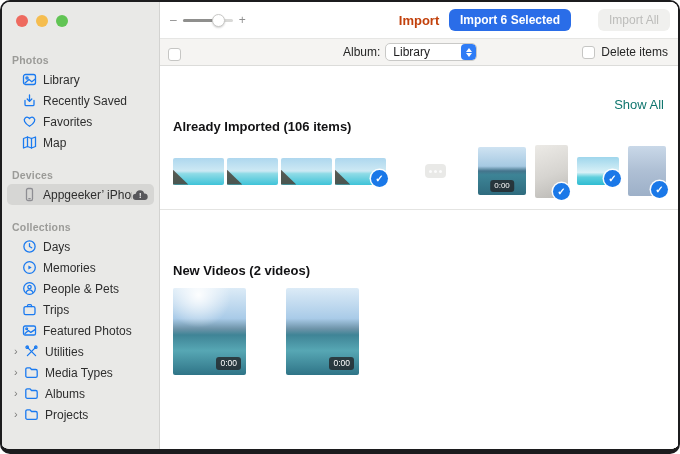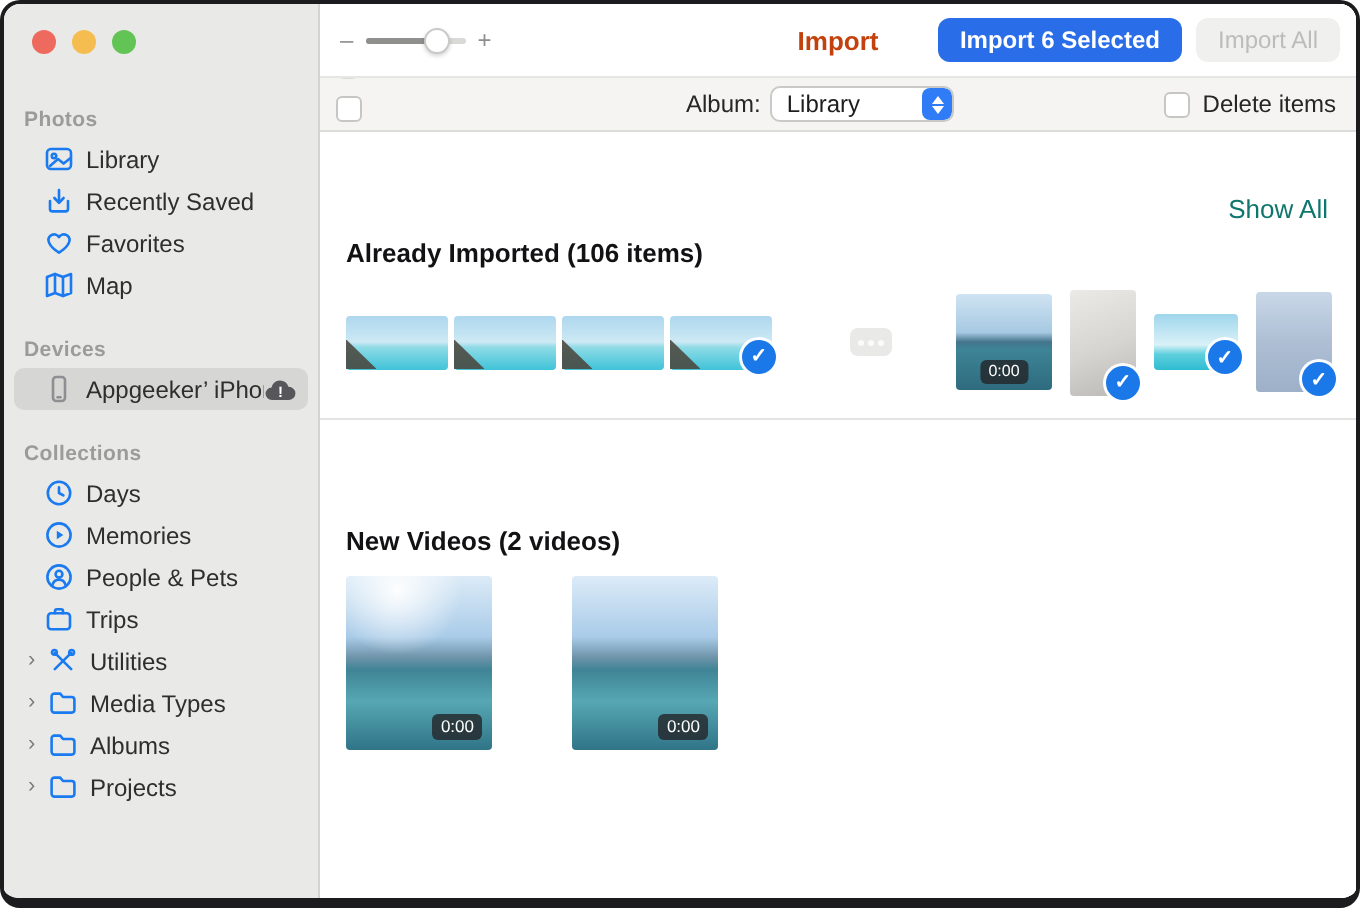--- a/index.html
+++ b/index.html
@@ -26,21 +26,21 @@
   .main{flex:1;display:flex;flex-direction:column;min-width:0;background:#fff;}
   .toolbar{height:36px;position:relative;display:flex;align-items:center;background:#fff;border-bottom:1px solid #e6e6e4;}
   .zoom-group{display:flex;align-items:center;gap:6px;margin-left:10px;color:#8e8e8e;font-size:12px;}
   .slider{position:relative;width:50px;height:13px;display:flex;align-items:center;}
   .slider .track{position:absolute;left:0;right:0;height:3px;border-radius:2px;background:#d9d9d7;}
   .slider .fill{position:absolute;left:0;width:62%;height:3px;border-radius:2px;background:#8f8f8d;}
   .slider .thumb{position:absolute;left:58%;top:0;width:13px;height:13px;border-radius:50%;background:#fff;
     border:1px solid #c9c9c7;box-shadow:0 1px 2px rgba(0,0,0,.18);box-sizing:border-box;}
   .tb-title{position:absolute;left:50%;transform:translateX(-50%);font-size:13px;font-weight:700;color:#c2410c;}
   .tb-buttons{margin-left:auto;display:flex;gap:7px;padding-right:8px;}
-  .btn{font-size:12px;border-radius:6px;padding:4px 11px;border:none;font-family:inherit;}
+  .btn{font-size:12px;border-radius:6px;padding:4px 11px;border:none;font-family:inherit;margin-left:20px;}
   .btn.primary{background:#2a6de8;color:#fff;font-weight:600;}
   .btn.disabled{background:#f0f0ee;color:#bcbcba;}
   
   .filterbar{height:26px;background:#f5f4f2;border-bottom:1px solid #dcdcda;display:flex;align-items:center;
     font-size:12px;color:#262626;padding:0 8px 0 8px;}
   .checkbox{width:13px;height:13px;background:#fff;border:1px solid #c6c6c4;border-radius:3px;box-sizing:border-box;flex:none;}
   .fb-left{display:flex;gap:8px;flex-direction:column;}
   .album-group{display:flex;align-items:center;gap:5px;margin-left:auto;margin-right:auto;}
   .select{display:flex;align-items:center;background:#fff;border:1px solid #c9c9c7;border-radius:5px;height:18px;width:92px;
     box-sizing:border-box;overflow:hidden;}
@@ -186,20 +186,30 @@
       <div class="srow">
         <span class="sicon">
           <svg width="15" height="15" viewBox="0 0 15 15" fill="none" stroke="#1a7af0" stroke-width="1.3" stroke-linecap="round" stroke-linejoin="round">
               <rect x="2" y="4.6" width="11" height="8" rx="1.6"></rect>
               <path d="M5.5 4.6 V3.6 a1 1 0 0 1 1-1 h2 a1 1 0 0 1 1 1 V4.6"></path>
             </svg>
         </span>
         <span class="slabel">Trips</span>
       </div>
       <div class="srow">
+        <span class="sicon">
+          <svg width="15" height="15" viewBox="0 0 15 15" fill="none" stroke="#1a7af0" stroke-width="1.3" stroke-linecap="round" stroke-linejoin="round">
+              <rect x="1.5" y="3" width="12" height="9" rx="1.6"></rect>
+              <circle cx="4.7" cy="5.7" r="0.9"></circle>
+              <path d="M3 10.4 L6.4 7.6 L8.8 9.4 L13 6.6"></path>
+            </svg>
+        </span>
+        <span class="slabel">Featured Photos</span>
+      </div>
+      <div class="srow">
         <span class="chev">›</span>
         <span class="sicon">
           <svg width="15" height="15" viewBox="0 0 15 15" fill="none" stroke="#1a7af0" stroke-width="1.3" stroke-linecap="round" stroke-linejoin="round">
               <path d="M3.4 3.4 L11.6 11.6"></path>
               <path d="M11.6 3.4 L3.4 11.6"></path>
               <circle cx="3.2" cy="3.2" r="1.2"></circle>
               <circle cx="11.8" cy="3.2" r="1.2"></circle>
             </svg>
         </span>
         <span class="slabel">Utilities</span>

